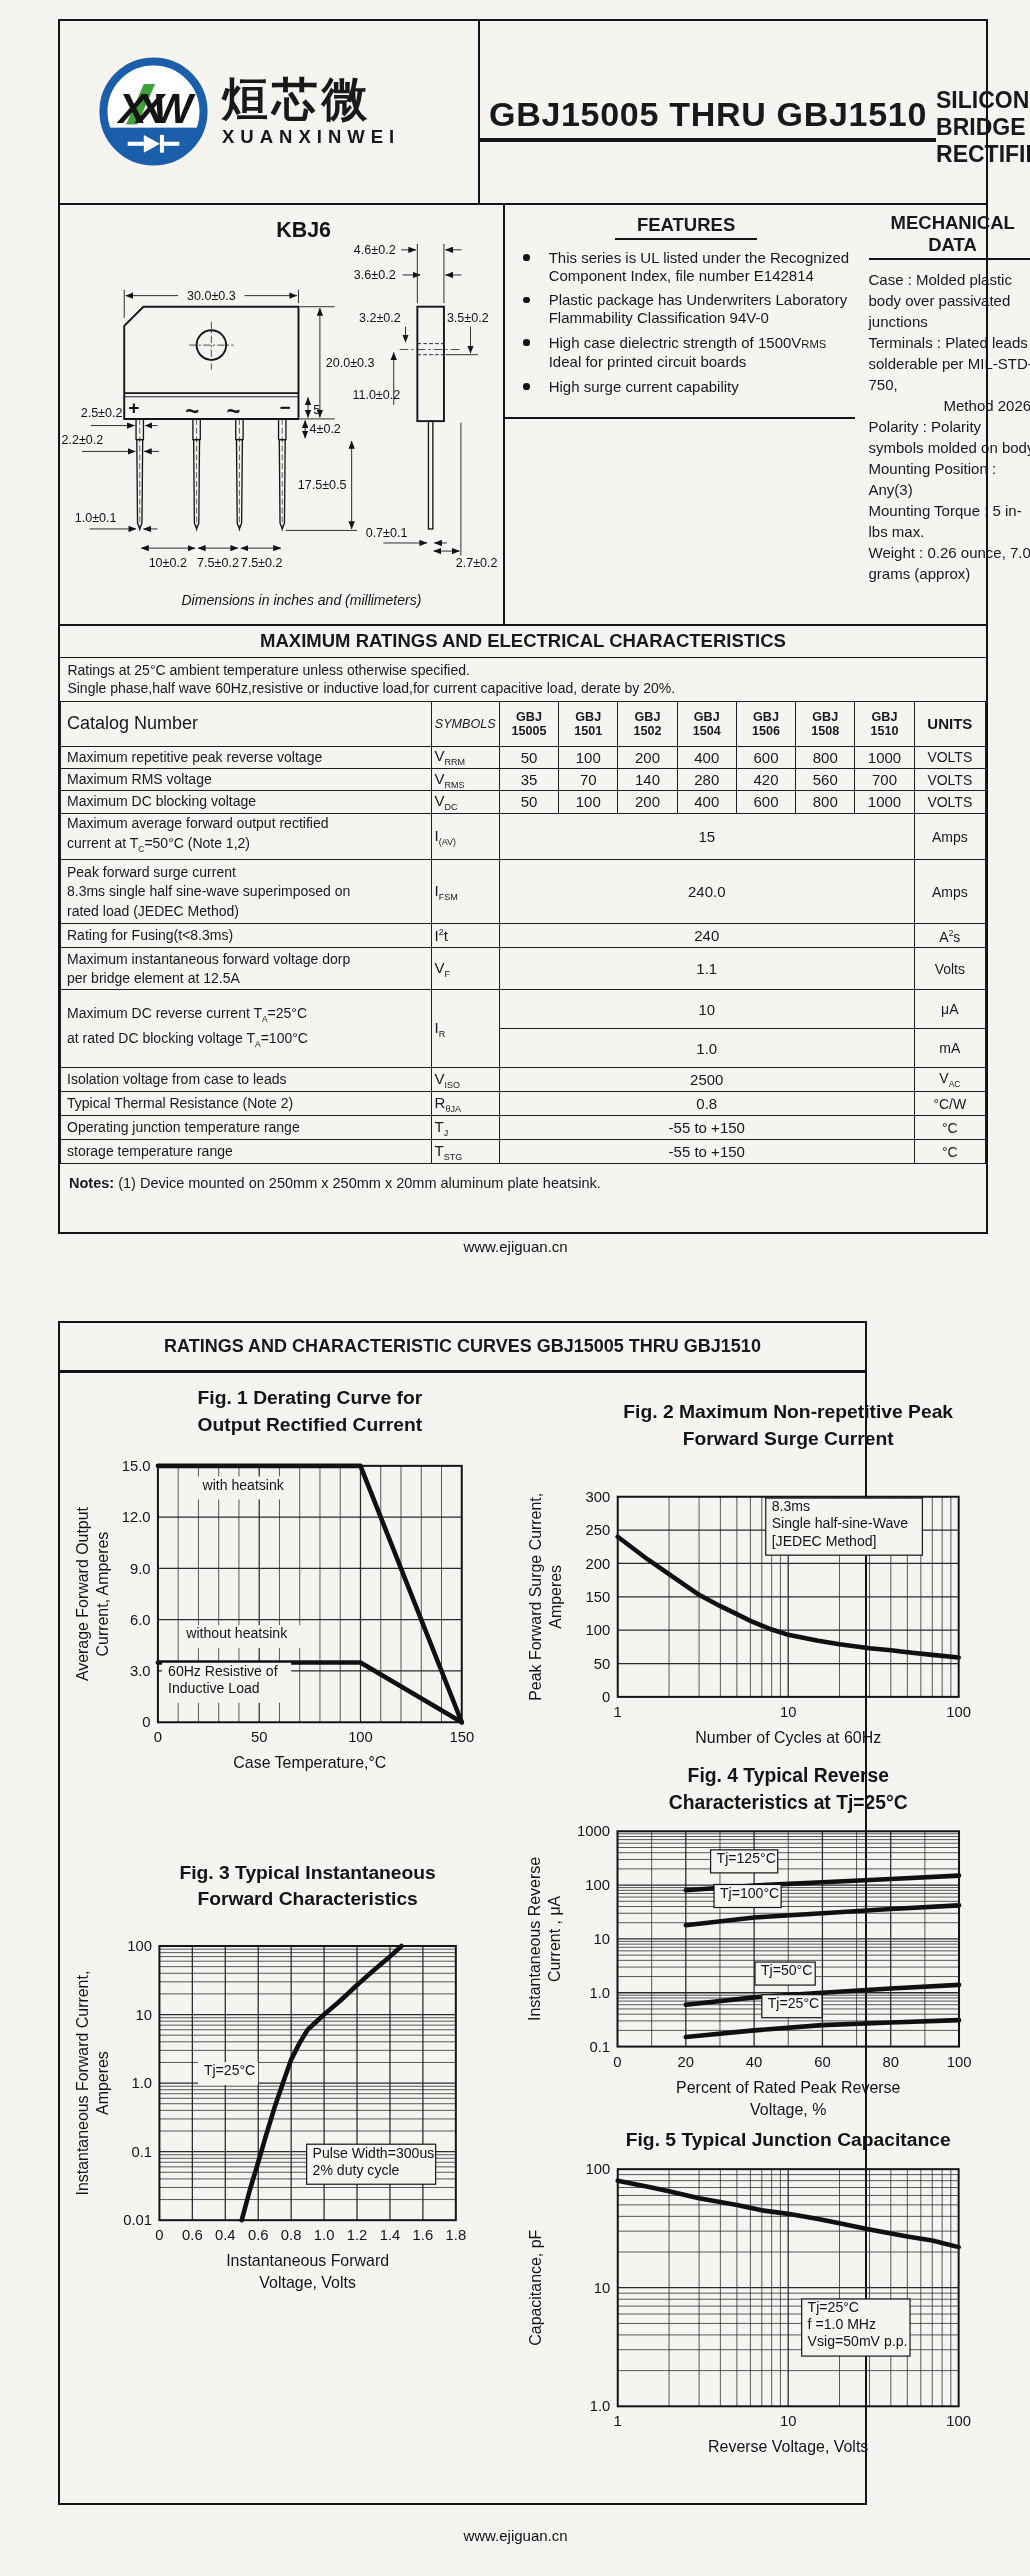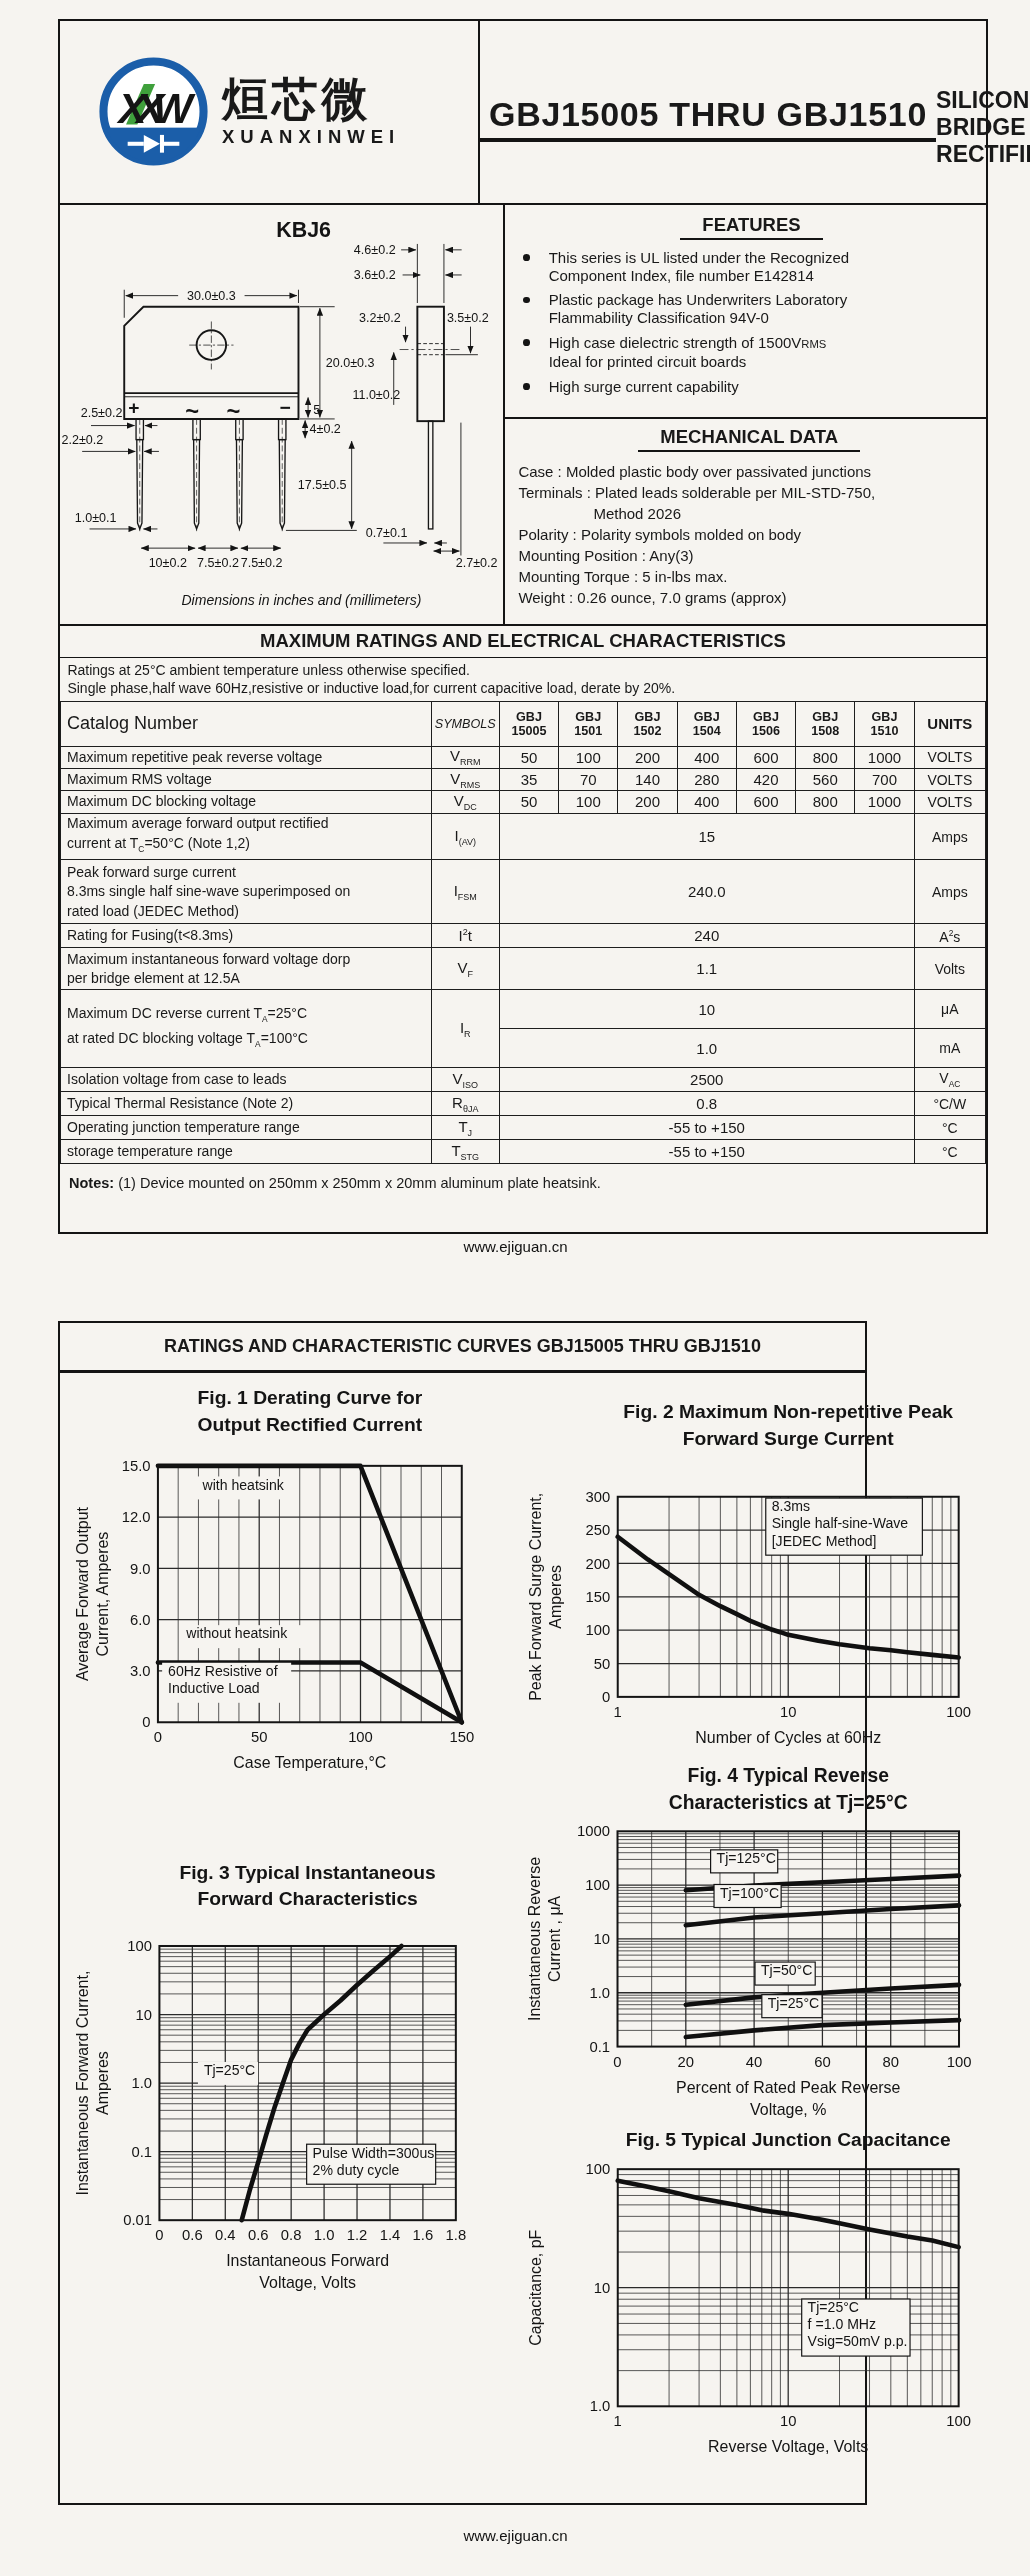--- a/index.html
+++ b/index.html
@@ -10,35 +10,35 @@
   .hdr{height:182px;flex:none;display:flex;border-bottom:2.2px solid #141414;}
   .logo-cell{width:420px;flex:none;border-right:2.2px solid #141414;display:flex;align-items:center;padding-left:37px;gap:12px;box-sizing:border-box;}
   .brand-cn{font-size:46px;font-weight:bold;letter-spacing:3.7px;line-height:49px;}
   .brand-en{font-size:18.5px;letter-spacing:6px;font-weight:600;margin-top:1.5px;}
   .title-cell{flex:1;display:flex;align-items:center;padding-top:13.4px;}
   .doc-title{font-size:34px;font-weight:bold;border-bottom:4.5px solid #141414;padding:0 9px 3.7px;letter-spacing:0.7px;white-space:nowrap;}
   .doc-sub{font-size:23px;font-weight:bold;margin-top:19.3px;}
   .doc-tag{font-size:15px;font-style:italic;margin-top:16.3px;white-space:pre;}
   .content-row{height:419px;flex:none;display:flex;border-bottom:2.2px solid #141414;justify-content:space-between;}
   .draw-cell{width:445px;flex:none;border-right:2.2px solid #141414;position:relative;box-sizing:border-box;}
-  .right-col{flex:1;display:flex;flex-direction:column;}
+  .right-col{flex:1;display:flex;}
   .features{height:214px;flex:none;border-bottom:2.2px solid #141414;padding:6px 6px 0 18px;box-sizing:border-box;}
   .mech{flex:1;padding:4.5px 6px 0 13.4px;}
   .sec-title{text-align:center;font-size:18.5px;font-weight:bold;margin:3px auto 9px;border-bottom:2.2px solid #141414;width:fit-content;padding:0 22px 2.2px;}
   .feat{display:flex;gap:19px;margin-bottom:6.7px;font-size:15px;line-height:18px;}
   .feat .dot{width:6.7px;height:6.7px;border-radius:50%;background:#141414;margin-top:5.2px;flex:none;}
   .mech-line{font-size:15px;line-height:21px;white-space:pre-wrap;}
   .seg-small{font-size:75%;}
   .ratings-title{height:31px;flex:none;border-bottom:1.5px solid #141414;display:flex;align-items:center;justify-content:center;font-size:18.5px;font-weight:bold;}
   .conds{height:43px;flex:none;padding:3.7px 7.4px 0 7.4px;font-size:14px;line-height:18px;box-sizing:border-box;}
   table.ratings{border-collapse:collapse;width:100%;table-layout:fixed;}
   table.ratings td,table.ratings th{border:1.3px solid #1d1d1d;padding:0.7px 3px;box-sizing:border-box;}
   .c-lbl{text-align:left;padding-left:6px !important;font-size:14px;vertical-align:middle;}
   .lbl-line{line-height:19.3px;}
-  .c-sym{text-align:center;font-size:15px;vertical-align:middle;}
+  .c-sym{text-align:left;font-size:15px;vertical-align:middle;}
   .c-val{text-align:center;font-size:15px;vertical-align:middle;}
   .c-unit{text-align:center;font-size:14px;vertical-align:middle;}
   sub{font-size:60%;}sup{font-size:60%;}
   .sym-h{font-style:italic;font-size:12.6px;font-weight:normal;text-align:center;}
   .part-h div{font-size:12.6px;line-height:14px;text-align:center;font-weight:bold;}
   .units-h{font-size:15px;text-align:center;margin-left:16px;}
   .cat-h{font-size:18px;text-align:left;padding-left:6px !important;font-weight:normal;vertical-align:middle;}
   .notes{padding:10.4px 9px;font-size:14.5px;flex:1;}
   .footer{position:absolute;width:100%;text-align:center;font-size:15px;color:#111;}
   #f1{top:1238px;}

